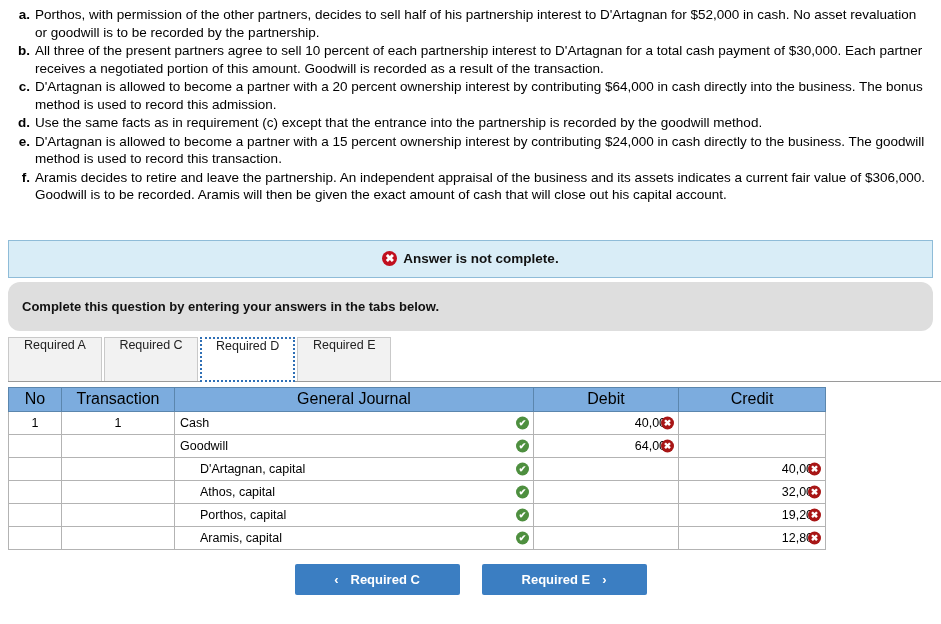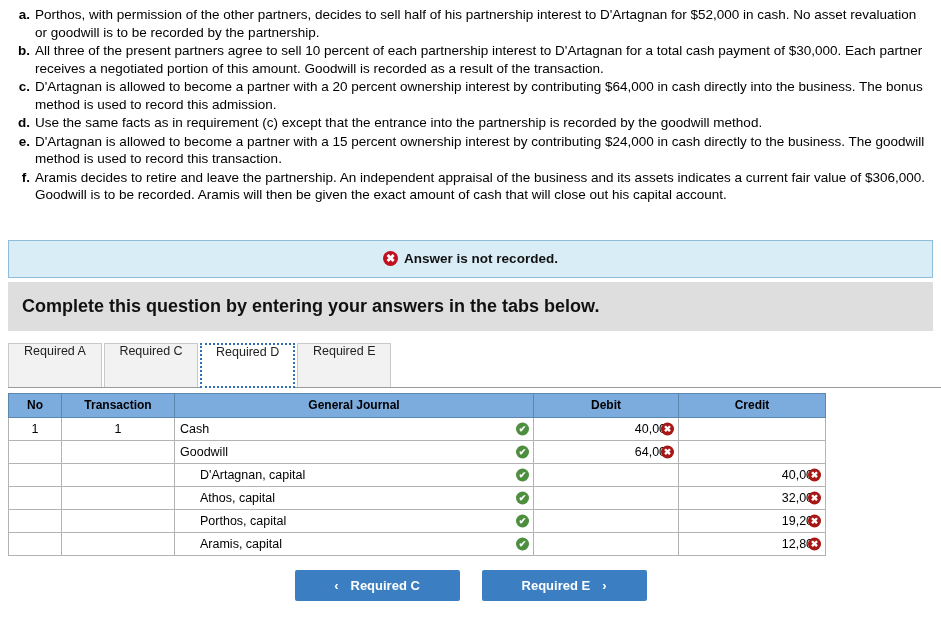--- a/index.html
+++ b/index.html
@@ -66,30 +66,31 @@
     width: 15px;
     height: 15px;
     background: #c10f1e;
     font-size: 11px;
     line-height: 1;
     margin-right: 6px;
   }
 
   
   .instructions {
-    margin: 4px 8px 12px 8px;
+    margin: 4px 8px 6px 8px;
     background: #dedede;
     height: 49px;
     display: flex;
     align-items: center;
     padding-left: 14px;
-    font-size: 18px;
+    font-size: 13px;
     font-weight: bold;
     color: #111;
     box-sizing: border-box;
+    border-radius: 12px;
   }
 
   
   .tabs {
     margin: 6px 0 0 8px;
     display: flex;
     align-items: flex-end;
     height: 45px;
     border-bottom: 1px solid #9a9a9a;
     width: 933px;
@@ -126,22 +127,22 @@
   table.journal {
     border-collapse: collapse;
     table-layout: fixed;
     width: 774px;
     font-size: 12.5px;
   }
   table.journal th {
     background: #7cacde;
     border: 1px solid #5b86ad;
     height: 23px;
-    font-size: 12px;
-    font-weight: bold;
+    font-size: 16px;
+    font-weight: normal;
     color: #000;
     text-align: center;
     padding: 0 4px;
   }
   table.journal td {
     border: 1px solid #b3b3b3;
     height: 22px;
     padding: 0 5px;
     background: #ffffff;
     vertical-align: middle;
@@ -236,21 +237,21 @@
   </div>
   <div class="req-item">
     <span class="req-letter">f.</span>
     <span class="req-text">Aramis decides to retire and leave the partnership. An independent appraisal of the business and its assets indicates a current fair value of $306,000. Goodwill is to be recorded. Aramis will then be given the exact amount of cash that will close out his capital account.</span>
   </div>
 </div>
 
 <div class="alert-wrap">
   <div class="alert">
     <span class="icon-circle x-circle-lg">✖</span>
-    <span>Answer is not recorded.</span>
+    <span>Answer is not complete.</span>
   </div>
 </div>
 
 <div class="instructions">
   <span>Complete this question by entering your answers in the tabs below.</span>
 </div>
 
 <div class="tabs">
   <div class="tab">
     <span>Required A</span>

